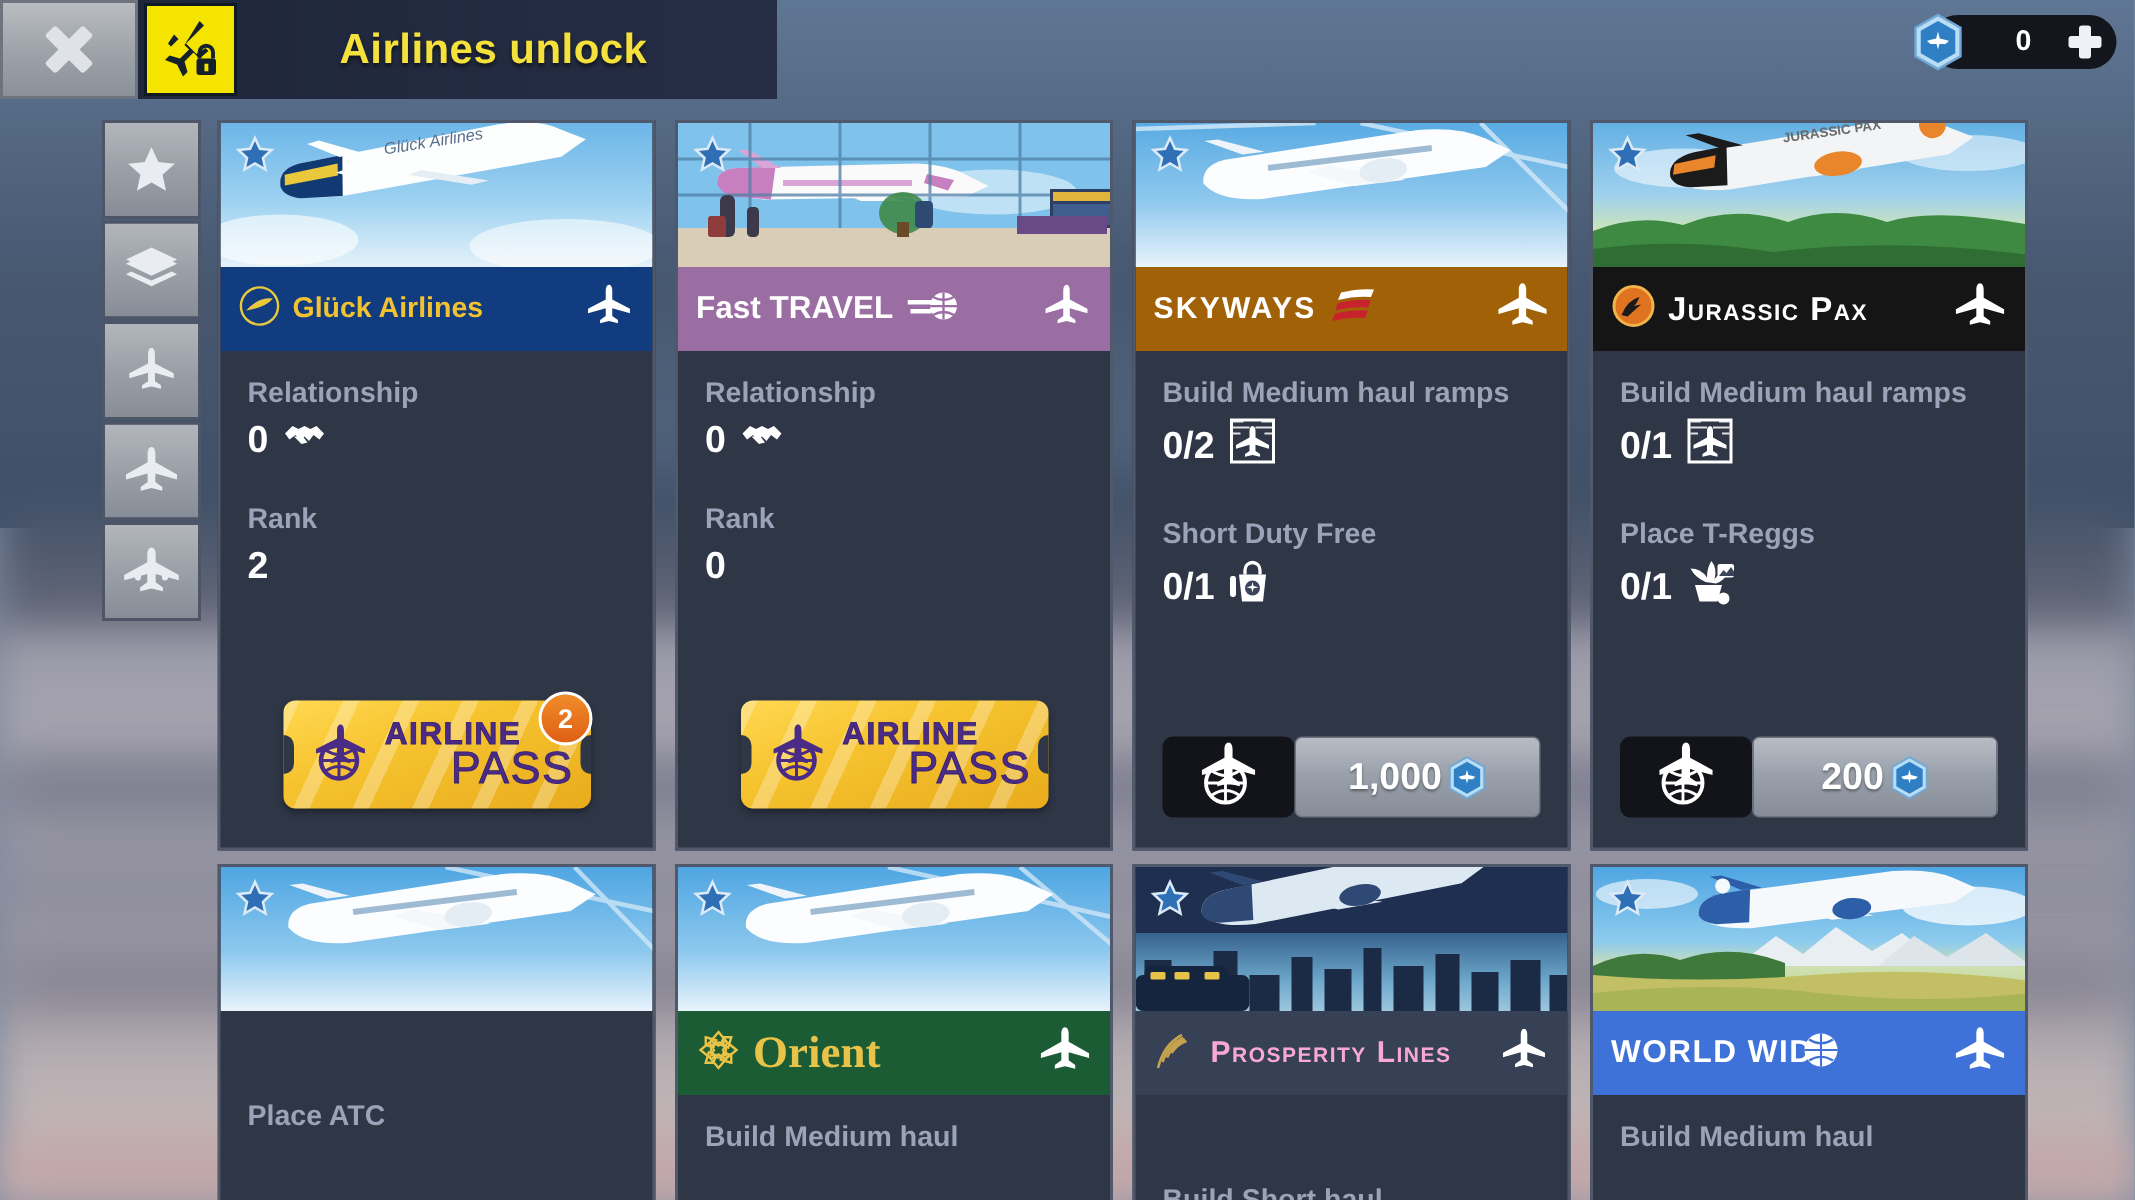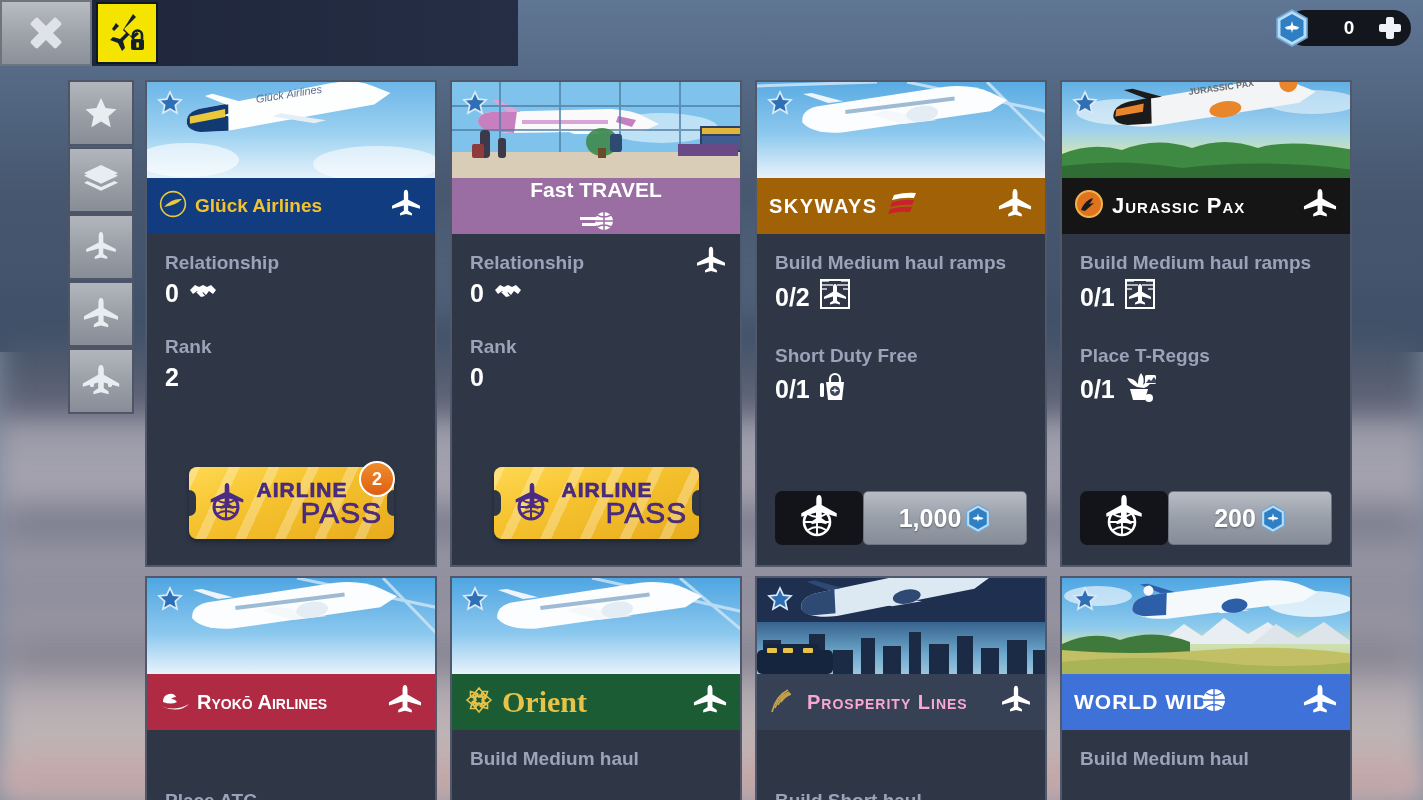--- a/index.html
+++ b/index.html
@@ -148,20 +148,21 @@
     <span class="x-glyph"></span>
   </div>
   <div id="header-icon">
     <svg width="48" height="48" viewBox="0 0 48 48">
       <path d="M30 5 L33 8 L21 20 L28 27 L34 23 L36 25 L30 30 L26 26 L20 32 L22 39 L19 42 L15 34 L7 31 L10 28 L17 30 L23 24 L16 17 L11 22 L9 20 L13 14 L20 21 Z" fill="#14212b"></path>
       <rect x="28" y="30" width="13" height="11" rx="2" fill="#14212b"></rect>
       <path d="M30 30 v-4 a4.5 4.5 0 0 1 9 0 v4" fill="none" stroke="#14212b" stroke-width="2.6"></path>
       <rect x="33.3" y="33.5" width="2.6" height="5" fill="#f5e400"></rect>
     </svg>
   </div>
+  <div id="header-title">Airlines unlock</div>
 </div>
 
 <div id="currency">
   <span class="gem">
     <svg width="34" height="38" viewBox="0 0 34 38">
       <polygon points="17,1 32,9.5 32,28.5 17,37 2,28.5 2,9.5" fill="#b9ddf5" stroke="#6fa8d6" stroke-width="1.6"></polygon>
       <polygon points="17,5 28.5,11.5 28.5,26.5 17,33 5.5,26.5 5.5,11.5" fill="#2f7fc4"></polygon>
       <path d="M17 12 l1.2 4.6 5.6 1.4 -5.6 1.4 -1.2 4.6 -1.2-4.6 -5.6-1.4 5.6-1.4z" fill="#fff"></path>
       <path d="M9.5 18.2 l15 0 -2.5 2.2 -10 0z" fill="#fff"></path>
     </svg>
@@ -319,21 +320,21 @@
           </g>
         <rect x="20" y="62" width="12" height="14" rx="2" fill="#8d3b3b"></rect>
         <rect x="158" y="52" width="12" height="18" rx="3" fill="#2e4a72"></rect>
       </svg>
       <span class="star">
         <svg width="26" height="26" viewBox="0 0 26 26">
             <path d="M13 2 L16.3 9.2 L24 10 L18.3 15.3 L20 23 L13 19 L6 23 L7.7 15.3 L2 10 L9.7 9.2 Z" fill="#2f6fb5" stroke="#dbeaf6" stroke-width="1.7"></path>
           </svg>
       </span>
     </div>
-    <div class="card-banner" style="background:#9a6da3;flex-direction:column;">
+    <div class="card-banner" style="background:#9a6da3;">
       <span class="brand" style="color:#fff;font-size:21px;">Fast TRAVEL</span>
       <span style="margin-left:2px">
         <svg width="34" height="22" viewBox="0 0 34 22">
             <path d="M0 7 h16 v3 h-16z M2 13 h14 v3 h-14z" fill="#fff"></path>
             <circle cx="24" cy="11" r="9" fill="#fff"></circle>
             <path d="M15 11 h18 M24 2 v18 M17 5 q7 4 14 0 M17 17 q7-4 14 0" stroke="#9a6da3" stroke-width="1.5" fill="none"></path>
           </svg>
       </span>
       <span class="banner-plane">
         <svg width="34" height="34" viewBox="0 0 36 36">
@@ -577,34 +578,20 @@
           <path d="M12 28 q0-12 16-14 l130-4 q28 1 44 11 l16 10 -18 9 -150 3 q-30-2 -38-15z" fill="#fcfdfe"></path>
           <path d="M40 12 l-24-12 9 0 30 12z" fill="#eef4f9"></path>
           <path d="M96 26 l50 16 -34 0 -30-13z" fill="#f4f8fb"></path>
           <rect x="56" y="21" width="110" height="4" fill="#9ebbd3"></rect>
           <ellipse cx="132" cy="34" rx="16" ry="8" fill="#e4edf4"></ellipse>
         </g>
       </svg>
       <span class="star">
         <svg width="26" height="26" viewBox="0 0 26 26">
             <path d="M13 2 L16.3 9.2 L24 10 L18.3 15.3 L20 23 L13 19 L6 23 L7.7 15.3 L2 10 L9.7 9.2 Z" fill="#2f6fb5" stroke="#dbeaf6" stroke-width="1.7"></path>
-          </svg>
-      </span>
-    </div>
-    <div class="card-banner" style="background:#b02a44;">
-      <span>
-        <svg width="30" height="24" viewBox="0 0 30 24">
-            <path d="M4 14 q0-7 6-8 q5-1 7 3 q-3 0-5 2 q4 0 6 3 q-6 3-14 0z" fill="#fff"></path>
-            <path d="M2 18 q14 6 28-2 -10 10-28 2z" fill="#fff"></path>
-          </svg>
-      </span>
-      <span class="brand" style="color:#fff;font-variant:small-caps;font-size:20px;">Ryokō Airlines</span>
-      <span class="banner-plane">
-        <svg width="36" height="34" viewBox="0 0 38 36">
-            <path d="M19 2 c1.7 0 2.6 2 2.6 4.6 v5.5 l14.4 8.2 v3.4 l-14.4-4.1 v5.7 l4.6 3.3 v2.6 l-7.2-1.8 -7.2 1.8 v-2.6 l4.6-3.3 v-5.7 l-14.4 4.1 v-3.4 l14.4-8.2 v-5.5 c0-2.6 .9-4.6 2.6-4.6z" fill="#fff"></path>
           </svg>
       </span>
     </div>
     <div class="card-body">
       <div class="task-block" style="margin-top:42px">
         <div class="task-label">Place ATC</div>
       </div>
     </div>
   </div>
 

